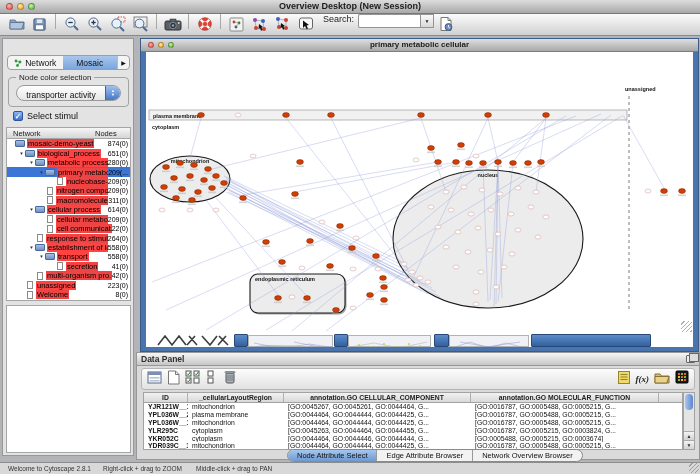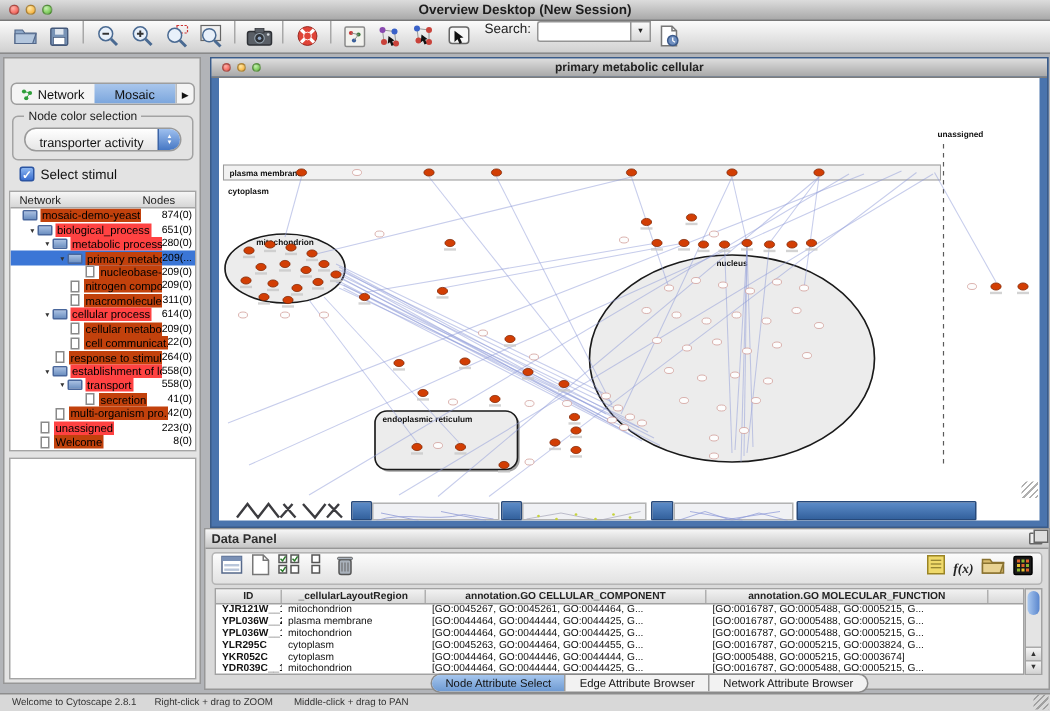--- a/index.html
+++ b/index.html
@@ -44,21 +44,21 @@
   #tree-head .c2{margin-left:auto;width:35px}
   #network-tree{height:161px;overflow:hidden}
   .trow{height:9.45px;display:flex;align-items:center;white-space:nowrap}
   .trow.sel{background:#3b76d6}
   .ind{flex:none}
   .arrow{width:7px;flex:none;font-size:4.5px;color:#333;text-align:center}
   .ticon{flex:none}
   .ticon.folder{width:10px;height:7px;background:linear-gradient(#a9c0e2,#6d90c1);border:1px solid #49679c;border-radius:1px;margin-right:2px}
   .ticon.file{width:6px;height:8px;background:#fff;border:1px solid #8a8a8a;margin:0 3px 0 2px}
   .tlabel{font-size:7.5px;color:#000;padding:0 1px;overflow:hidden;min-width:0;flex:0 1 auto}
-  .tlabel.green{background:#c2410c}
+  .tlabel.green{background:#ef4444}
   .tlabel.red{background:#ff4242}
   .tcount{margin-left:auto;font-size:7px;color:#000;padding-right:2px;flex:none}
   #overview-panel{position:absolute;left:3px;top:266px;width:125px;height:148px;background:#fff;border:1px solid #a5a5a5}
 
   
   #net-frame{position:absolute;left:140px;top:38px;width:559px;height:314px;background:#4a74ad;border:1px solid #3a5b88;padding:13px 5px 5px 5px}
   #frame-title{position:absolute;left:0;top:0;width:100%;height:13px;background:linear-gradient(#dedede,#a8a8a8);border-bottom:1px solid #7d7d7d}
   #frame-title .flights{position:absolute;left:7px;top:3px;display:flex;gap:4px}
   #frame-title .light{width:6px;height:6px}
   #frame-title .title{text-align:center;font-size:8px;font-weight:bold;color:#222;line-height:12px}
@@ -739,21 +739,21 @@
   <div id="dp-scroll">
     <div id="dp-thumb"></div>
     <span class="sbtn" style="bottom:9px">▲</span>
     <span class="sbtn" style="bottom:0">▼</span>
   </div>
 </div>
 
 <div id="bottom-tabs">
   <span class="btab sel">Node Attribute Select</span>
   <span class="btab">Edge Attribute Browser</span>
-  <span class="btab">Network Attribute Browser</span>
+  <span class="btab">Network Overview Browser</span>
 </div>
 
 <div id="status-bar">
   <span class="status-item" style="left:8px">Welcome to Cytoscape 2.8.1</span>
   <span class="status-item" style="left:103px">Right-click + drag to ZOOM</span>
   <span class="status-item" style="left:196px">Middle-click + drag to PAN</span>
   <span id="win-grip"></span>
 </div>
 
 </body></html>

